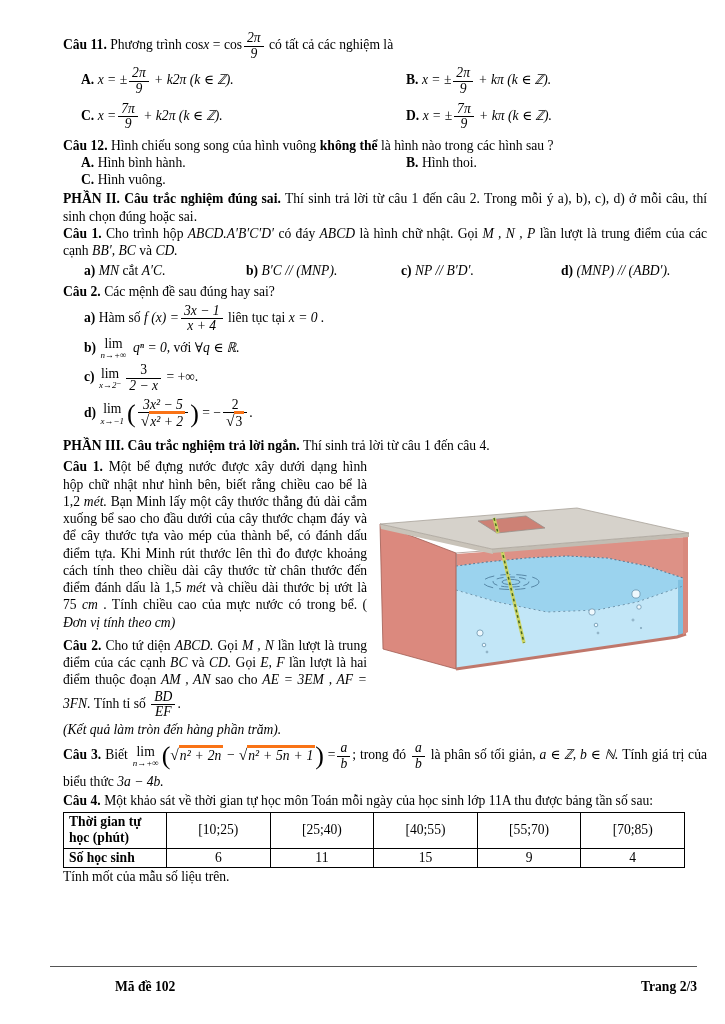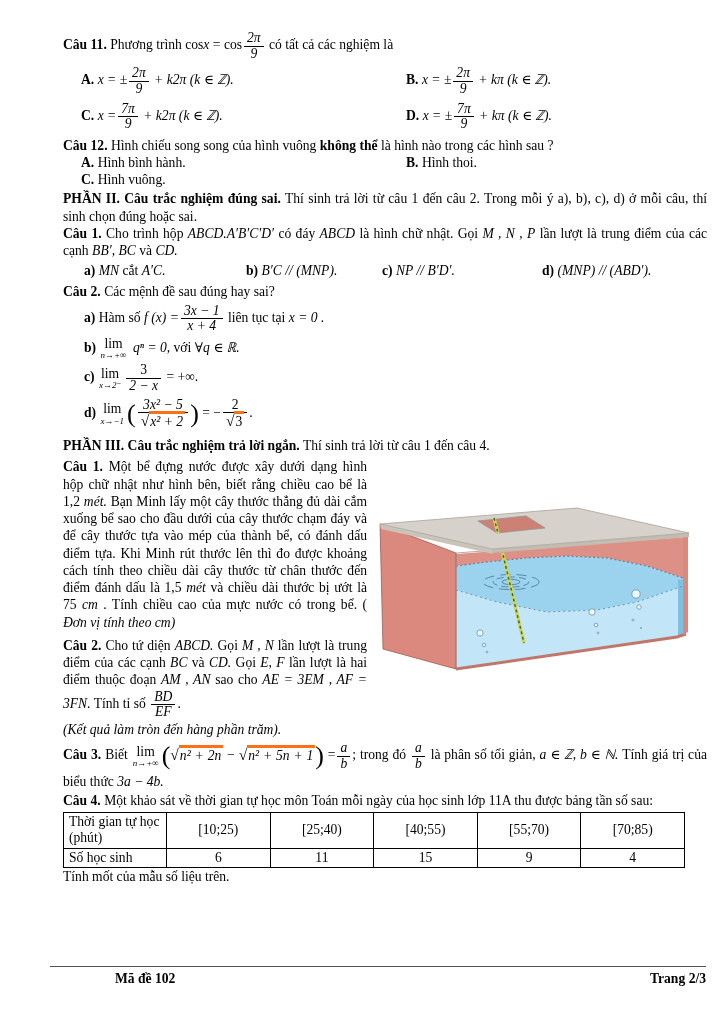--- a/index.html
+++ b/index.html
@@ -8,39 +8,39 @@
   .page{padding:30px 18px 0 63px;}
   p{margin:0;line-height:1.27;text-align:justify;}
   .b{font-weight:bold;}
   .i{font-style:italic;}
   .m{font-style:italic;}
   .mt2{margin-top:2px;} .mt4{margin-top:4px;} .mt6{margin-top:6px;} .mt8{margin-top:4px;}
   .row{display:flex;margin-left:18px;margin-top:3px;align-items:center;}
   .row .c1{width:325px;}
   .row .c2{flex:1;}
   .row4{display:flex;margin-left:21px;margin-top:4px;}
-  .row4 .o1{width:162px;} .row4 .o2{width:136px;} .row4 .o3{width:160px;} .row4 .o4{flex:1;}
+  .row4 .o1{width:162px;} .row4 .o2{width:155px;} .row4 .o3{width:160px;} .row4 .o4{flex:1;}
   .sub{margin-left:21px;}
   .frac{display:inline-block;vertical-align:middle;text-align:center;line-height:1.08;margin:1px 2px;}
   .frac>.nm{display:block;padding:0 3px;}
   .frac>.dn{display:block;border-top:1px solid #000;padding:0 3px;}
   .lim{display:inline-block;vertical-align:middle;text-align:center;line-height:1;margin:0 3px 0 1px;}
   .lim>.lt{display:block;}
   .lim>.ls{display:block;font-size:9px;font-style:italic;margin-top:1px;white-space:nowrap;}
   .sq{white-space:nowrap;}
   .sq>.rad{font-size:15.5px;}
   .sq>.rc{border-top:3px solid #f97316;padding:0 2px 0 1px;}
   .bigp{font-size:26px;vertical-align:middle;line-height:1;}
   .fig{float:right;width:330px;height:196px;margin:22px 0 6px 10px;}
   .tbl{border-collapse:collapse;margin-top:3px;width:622px;table-layout:fixed;}
   .tbl td{border:1.2px solid #000;padding:1px 5px;vertical-align:middle;line-height:1.2;}
-  .tbl .hc{font-weight:normal;width:92px;}
+  .tbl .hc{font-weight:bold;width:92px;}
   .tbl .cc{text-align:center;}
-  .footer{position:absolute;left:50px;right:19px;top:966px;border-top:1.4px solid #555;
-          display:flex;justify-content:space-between;padding-top:4px;font-weight:bold;}
+  .footer{position:absolute;left:50px;right:28px;top:966px;border-top:1.4px solid #555;
+          display:flex;justify-content:space-between;padding-top:12px;font-weight:bold;}
   .footer .fl{margin-left:65px;}
 </style>
 </head>
 <body>
 
 <div class="page">
 
   <p>
     <span class="b">Câu 11.</span>
     <span>Phương trình</span>

